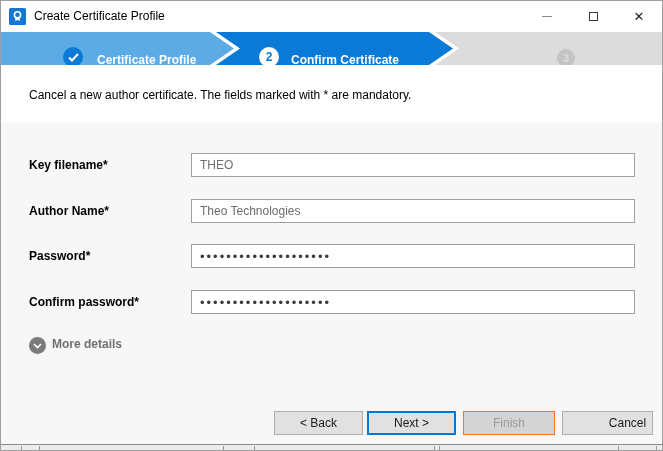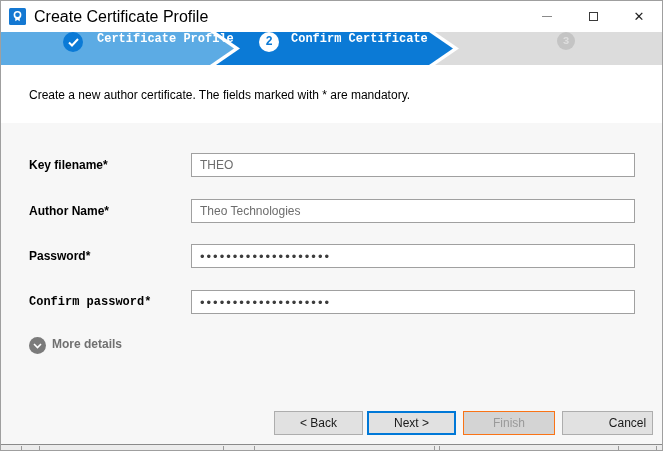--- a/index.html
+++ b/index.html
@@ -5,35 +5,35 @@
   * { margin:0; padding:0; box-sizing:border-box; }
   html,body { background:#cfcfcf; font-family:"Liberation Sans", sans-serif; }
   .window {
     position:relative; width:663px; height:451px; background:#fff;
     border:1px solid #9f9f9f; overflow:hidden;
   }
   
   .titlebar { position:absolute; top:0; left:0; width:100%; height:31px; background:#fff; }
   .app-icon { position:absolute; left:8px; top:7px; width:17px; height:17px; }
   .title-text { position:absolute; left:33px; top:0; height:23px; line-height:31px;
-    font-size:16px; color:#000; }
+    font-size:12px; color:#000; }
   .win-controls { position:absolute; right:0; top:0; height:31px; display:flex; }
   .win-btn { width:46px; height:31px; display:flex; align-items:center; justify-content:center; cursor:default; }
   .min-glyph { width:10px; height:1px; background:#8a8a8a; }
   .max-glyph { width:9px; height:9px; border:1px solid #3a3a3a; }
   .close-glyph { font-size:13px; color:#1f1f1f; line-height:1; }
   
   .wizard { position:absolute; top:31px; left:0; width:100%; height:33px; background:#dcdcdc; }
   .chev { position:absolute; top:0; height:33px; }
   .chev-poly { clip-path:polygon(0 0, calc(100% - 24px) 0, 100% 50%, calc(100% - 24px) 100%, 0 100%); }
   .step2-gap { left:0; width:458px; background:#ffffff; }
   .step2-fill { left:0; width:452px; background:#0b7ad6; }
   .step1-gap { left:0; width:239px; background:#ffffff; }
   .step1-fill { left:0; width:233px; background:#5cabe4; }
-  .step-content { position:absolute; top:0; height:35px; display:flex; align-items:flex-start;font-family:Liberation Mono, monospace; }
+  .step-content { position:absolute; top:0; height:35px; display:flex; align-items:flex-end; }
   .badge { border-radius:50%; display:flex; align-items:center; justify-content:center; flex:none; }
   .badge-done { width:20px; height:20px; background:#0b7ad6; }
   .badge-active { width:20px; height:20px; background:#ffffff; color:#0b7ad6; font-weight:bold; font-size:12px; }
   .badge-next { width:18px; height:18px; background:#c4c4c4; color:#dedede; font-weight:bold; font-size:11px; }
   .step-label { font-size:12px; }
   .lbl-white { color:#fff; font-weight:bold; }
   .lbl-gray { color:#8f8f8f; }
   
   .desc-area { position:absolute; top:64px; left:0; width:100%; height:58px; background:#fff; }
   .desc-text { position:absolute; left:28px; top:23px; font-size:12px; color:#000; }
@@ -105,35 +105,35 @@
       <span class="badge badge-active">2</span>
       <span class="step-label lbl-white">Confirm Certificate</span>
     </div>
 
     <div class="step-content" style="left:556px; gap:9px;">
       <span class="badge badge-next">3</span>
     </div>
   </div>
 
   <div class="desc-area">
-    <div class="desc-text">Create a new author certificate. The fields marked with * are mandatory.</div>
+    <div class="desc-text">Cancel a new author certificate. The fields marked with * are mandatory.</div>
   </div>
 
   <div class="form-area">
 
     <div class="f-label" style="top:30px;">Key filename*</div>
     <input class="f-input" style="top: 30px;" value="THEO">
 
     <div class="f-label" style="top:76px;">Author Name*</div>
     <input class="f-input" style="top: 76px;" value="Theo Technologies">
 
     <div class="f-label" style="top:121px;">Password*</div>
     <input class="f-input f-pass" style="top: 121px;" value="••••••••••••••••••••">
 
-    <div class="f-label" style="top:167px;font-family:Liberation Mono, monospace;">Confirm password*</div>
+    <div class="f-label" style="top:167px;">Confirm password*</div>
     <input class="f-input f-pass" style="top: 167px;" value="••••••••••••••••••••">
 
     <div class="more-details">
       <span class="md-circle">
         <svg width="9" height="6" viewBox="0 0 9 6">
           <polyline points="1,1 4.5,4.5 8,1" fill="none" stroke="#fff" stroke-width="1.6"></polyline>
         </svg>
       </span>
       <span class="md-label">More details</span>
     </div>

